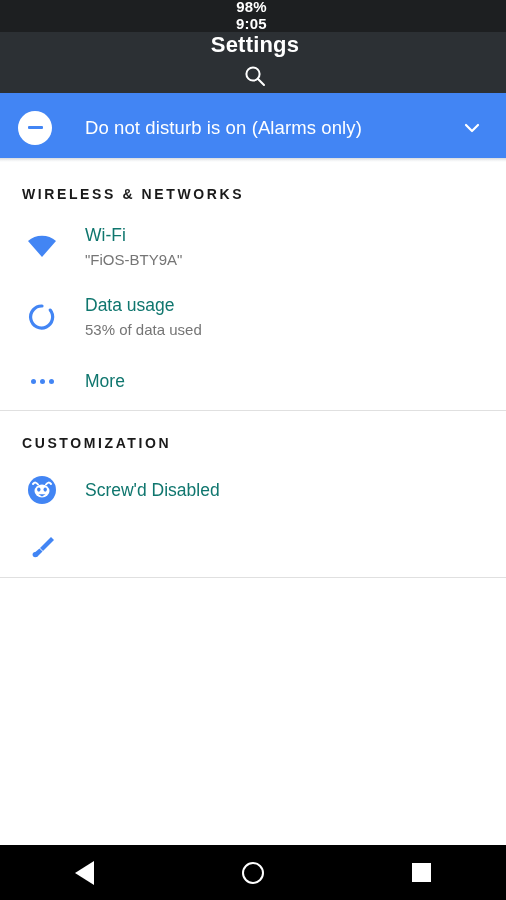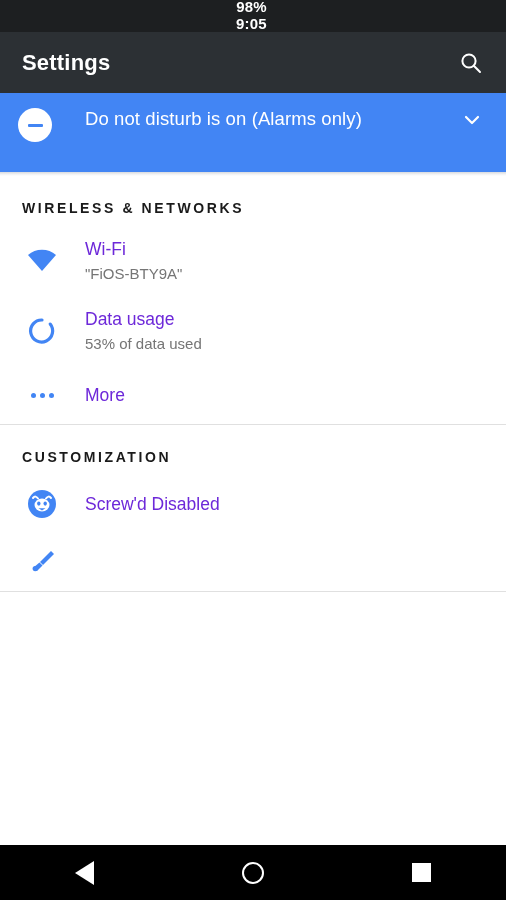--- a/index.html
+++ b/index.html
@@ -43,42 +43,44 @@
 
   
   .app-bar {
     height: 61px;
     background: #2c3034;
     display: flex;
     align-items: center;
     justify-content: space-between;
     padding: 0 18px 0 22px;
     box-sizing: border-box;
+    flex-direction: column;
   }
   .app-title {
     color: #ffffff;
     font-size: 22px;
     font-weight: bold;
     letter-spacing: 0.2px;
   }
   .search-btn {
     width: 34px;
     height: 34px;
     display: flex;
     align-items: center;
     justify-content: center;
     cursor: pointer;
   }
 
   
   .dnd-banner {
-    height: 79px;
+    height: 65px;
     background: #4285f4;
     display: flex;
-    padding: 15px 22px 0 18px;
+    align-items: center;
+    padding: 4px 22px 0 18px;
     box-sizing: border-box;
     cursor: pointer;
   }
   .dnd-icon {
     width: 34px;
     height: 34px;
     border-radius: 50%;
     background: #ffffff;
     display: flex;
     align-items: center;
@@ -144,21 +146,21 @@
     justify-content: center;
   }
   .row-body {
     margin-left: 23px;
     display: flex;
     flex-direction: column;
     justify-content: center;
   }
   .row-title {
     font-size: 17.5px;
-    color: #6d28d9;
+    color: #0f766e;
     line-height: 23px;
   }
   .row-sub {
     font-size: 15px;
     color: #757575;
     line-height: 21px;
     margin-top: 2px;
   }
   .row.single { min-height: 58px; align-items: center; }
 

